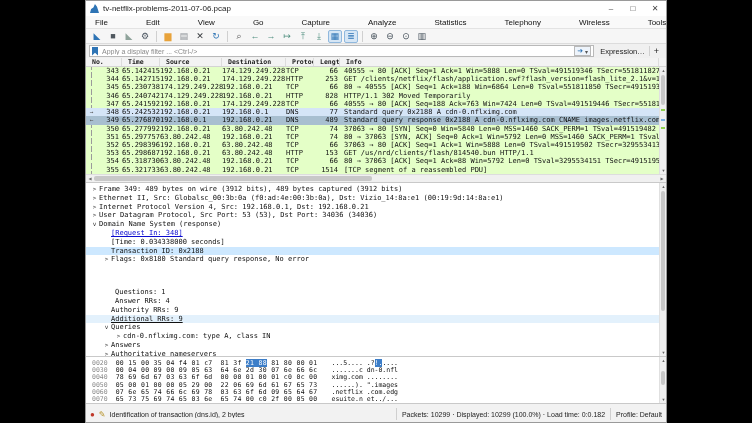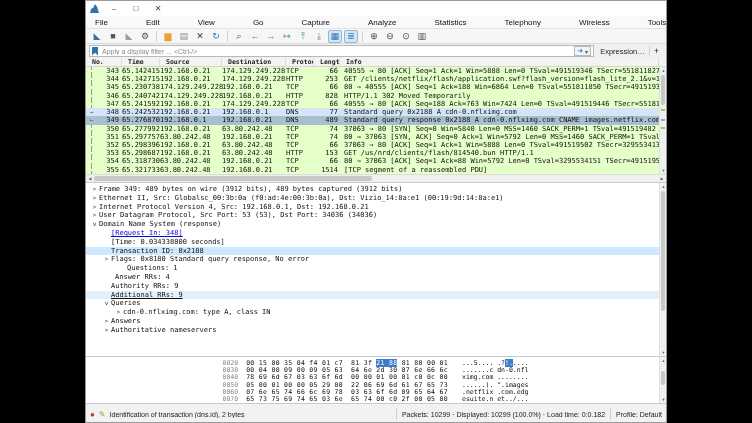--- a/index.html
+++ b/index.html
@@ -78,21 +78,21 @@
   .detail-lines { flex:1; padding-top:2px; overflow:hidden; }
   .dline { height:8.8px; line-height:8.8px; font:7px "DejaVu Sans Mono", monospace; color:#111; white-space:nowrap; overflow:hidden; }
   .dline .arrow { display:inline-block; width:9px; text-align:center; color:#333; font-size:6px; }
   .dline.sel { background:#cde8ff; }
   .dline.hov { background:#e3f1fc; }
   .dline.link .txt { color:#0b0bcf; text-decoration:underline; }
 
   
   .hexpane { height:46px; background:#fff; overflow:hidden; display:flex; flex:0 0 auto; }
   .hex-rows { flex:1; padding:2px 0 0 6px; overflow:hidden; }
-  .hrow { height:7.2px; line-height:7.2px; font:6.5px "DejaVu Sans Mono", monospace; white-space:pre; color:#111;text-align:center; }
+  .hrow { height:7.2px; line-height:7.2px; font:6.5px "DejaVu Sans Mono", monospace; white-space:pre; color:#111; }
   .hrow .off { color:#8a8a8a; margin-right:8px; }
   .hrow .hexa { margin-right:8px; letter-spacing:0.3px; }
   .hrow .hexb { margin-right:14px; letter-spacing:0.3px; }
   .hl { background:#3d7ec8; color:#fff; }
 
   
   .statusbar { height:21px; background:#f2f2f2; border-top:1px solid #c9c9c9; display:flex; align-items:center;
                font-size:7px; color:#222; padding:0 4px; flex:0 0 auto; }
   .stat-icon { font-size:8px; margin-right:4px; }
   .stat-field { flex:1; white-space:nowrap; overflow:hidden; }
@@ -100,20 +100,21 @@
   .stat-right, .stat-profile { white-space:nowrap; }
 </style>
 </head>
 <body>
 
 <div class="screen">
   <div class="window">
 
     <div class="titlebar">
       <span class="app-icon"></span>
+      <span class="title-text">tv-netflix-problems-2011-07-06.pcap</span>
       <span class="win-btns">
           <span class="win-btn">–</span>
           <span class="win-btn">□</span>
           <span class="win-btn">✕</span>
         </span>
     </div>
 
     <div class="menubar">
         <span class="menu-item">File</span>
         <span class="menu-item">Edit</span>
@@ -356,21 +357,21 @@
       <div class="detail-lines">
           <div class="dline" style="padding-left: 4px;"><span class="arrow">&gt;</span><span class="txt">Frame 349: 489 bytes on wire (3912 bits), 489 bytes captured (3912 bits)</span></div>
           <div class="dline" style="padding-left: 4px;"><span class="arrow">&gt;</span><span class="txt">Ethernet II, Src: Globalsc_00:3b:0a (f0:ad:4e:00:3b:0a), Dst: Vizio_14:8a:e1 (00:19:9d:14:8a:e1)</span></div>
           <div class="dline" style="padding-left: 4px;"><span class="arrow">&gt;</span><span class="txt">Internet Protocol Version 4, Src: 192.168.0.1, Dst: 192.168.0.21</span></div>
           <div class="dline" style="padding-left: 4px;"><span class="arrow">&gt;</span><span class="txt">User Datagram Protocol, Src Port: 53 (53), Dst Port: 34036 (34036)</span></div>
           <div class="dline" style="padding-left: 4px;"><span class="arrow">v</span><span class="txt">Domain Name System (response)</span></div>
           <div class="dline link" style="padding-left: 16px;"><span class="arrow"></span><span class="txt">[Request In: 348]</span></div>
           <div class="dline" style="padding-left: 16px;"><span class="arrow"></span><span class="txt">[Time: 0.034338000 seconds]</span></div>
           <div class="dline sel" style="padding-left: 16px;"><span class="arrow"></span><span class="txt">Transaction ID: 0x2188</span></div>
           <div class="dline" style="padding-left: 16px;"><span class="arrow">&gt;</span><span class="txt">Flags: 0x8180 Standard query response, No error</span></div>
-          <div class="dline" style="padding-left: 32px;"><span class="arrow"></span><span class="txt">Questions: 1</span></div>
+          <div class="dline" style="padding-left: 20px; margin-top: 24px;"><span class="arrow"></span><span class="txt">Questions: 1</span></div>
           <div class="dline" style="padding-left: 20px;"><span class="arrow"></span><span class="txt">Answer RRs: 4</span></div>
           <div class="dline" style="padding-left: 16px;"><span class="arrow"></span><span class="txt">Authority RRs: 9</span></div>
           <div class="dline hov" style="padding-left: 16px; text-decoration: underline;"><span class="arrow"></span><span class="txt">Additional RRs: 9</span></div>
           <div class="dline" style="padding-left: 16px;"><span class="arrow">v</span><span class="txt">Queries</span></div>
           <div class="dline" style="padding-left: 28px;"><span class="arrow">&gt;</span><span class="txt">cdn-0.nflximg.com: type A, class IN</span></div>
           <div class="dline" style="padding-left: 16px;"><span class="arrow">&gt;</span><span class="txt">Answers</span></div>
           <div class="dline" style="padding-left: 16px;"><span class="arrow">&gt;</span><span class="txt">Authoritative nameservers</span></div>
         </div>
       <div class="vscroll">
         <span class="varrow" style="top:0">▲</span>

